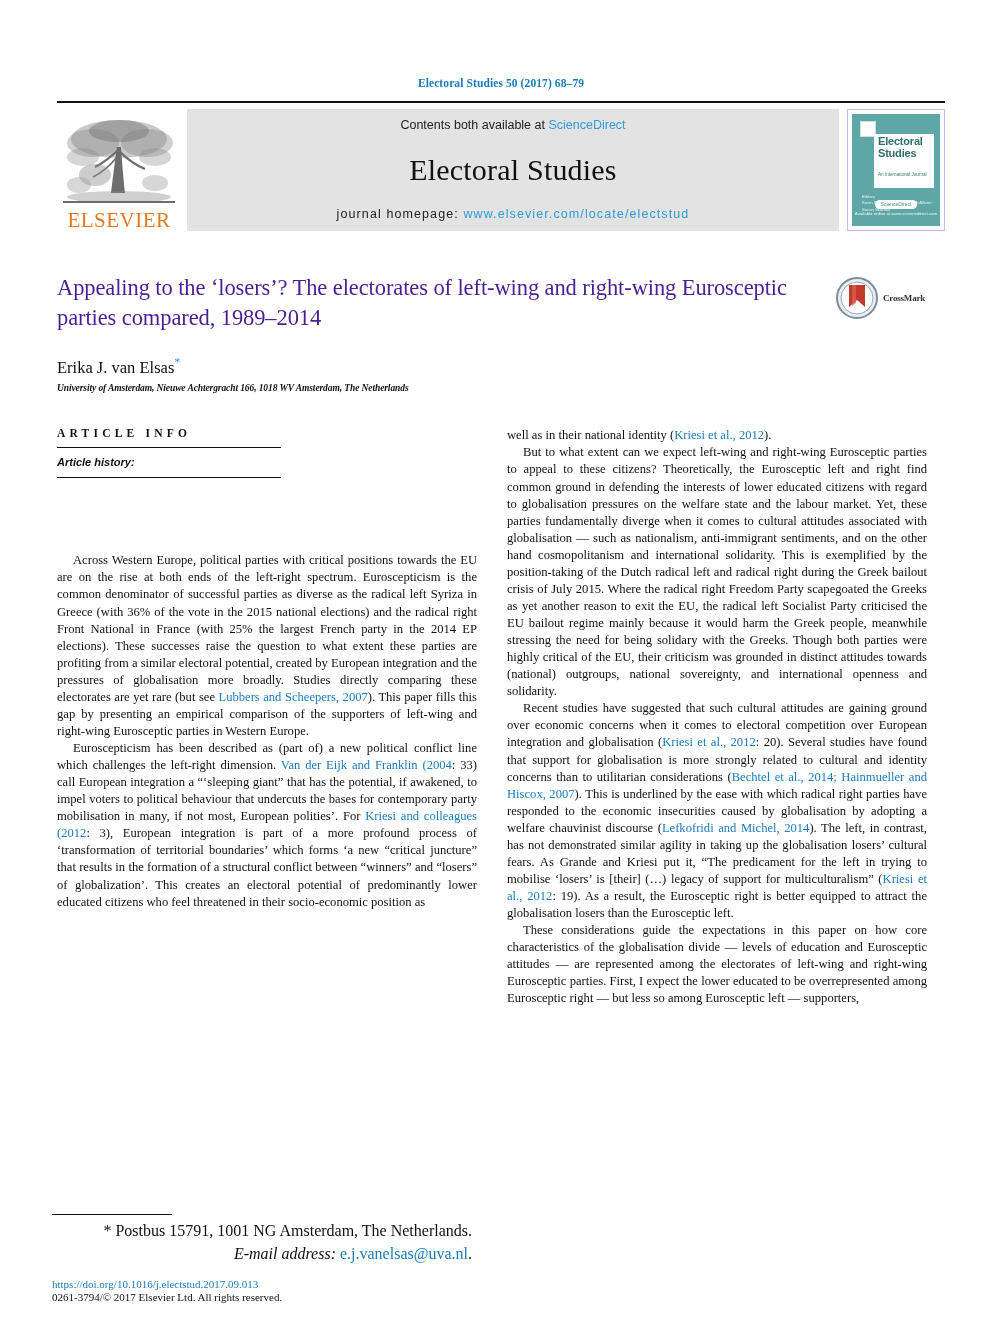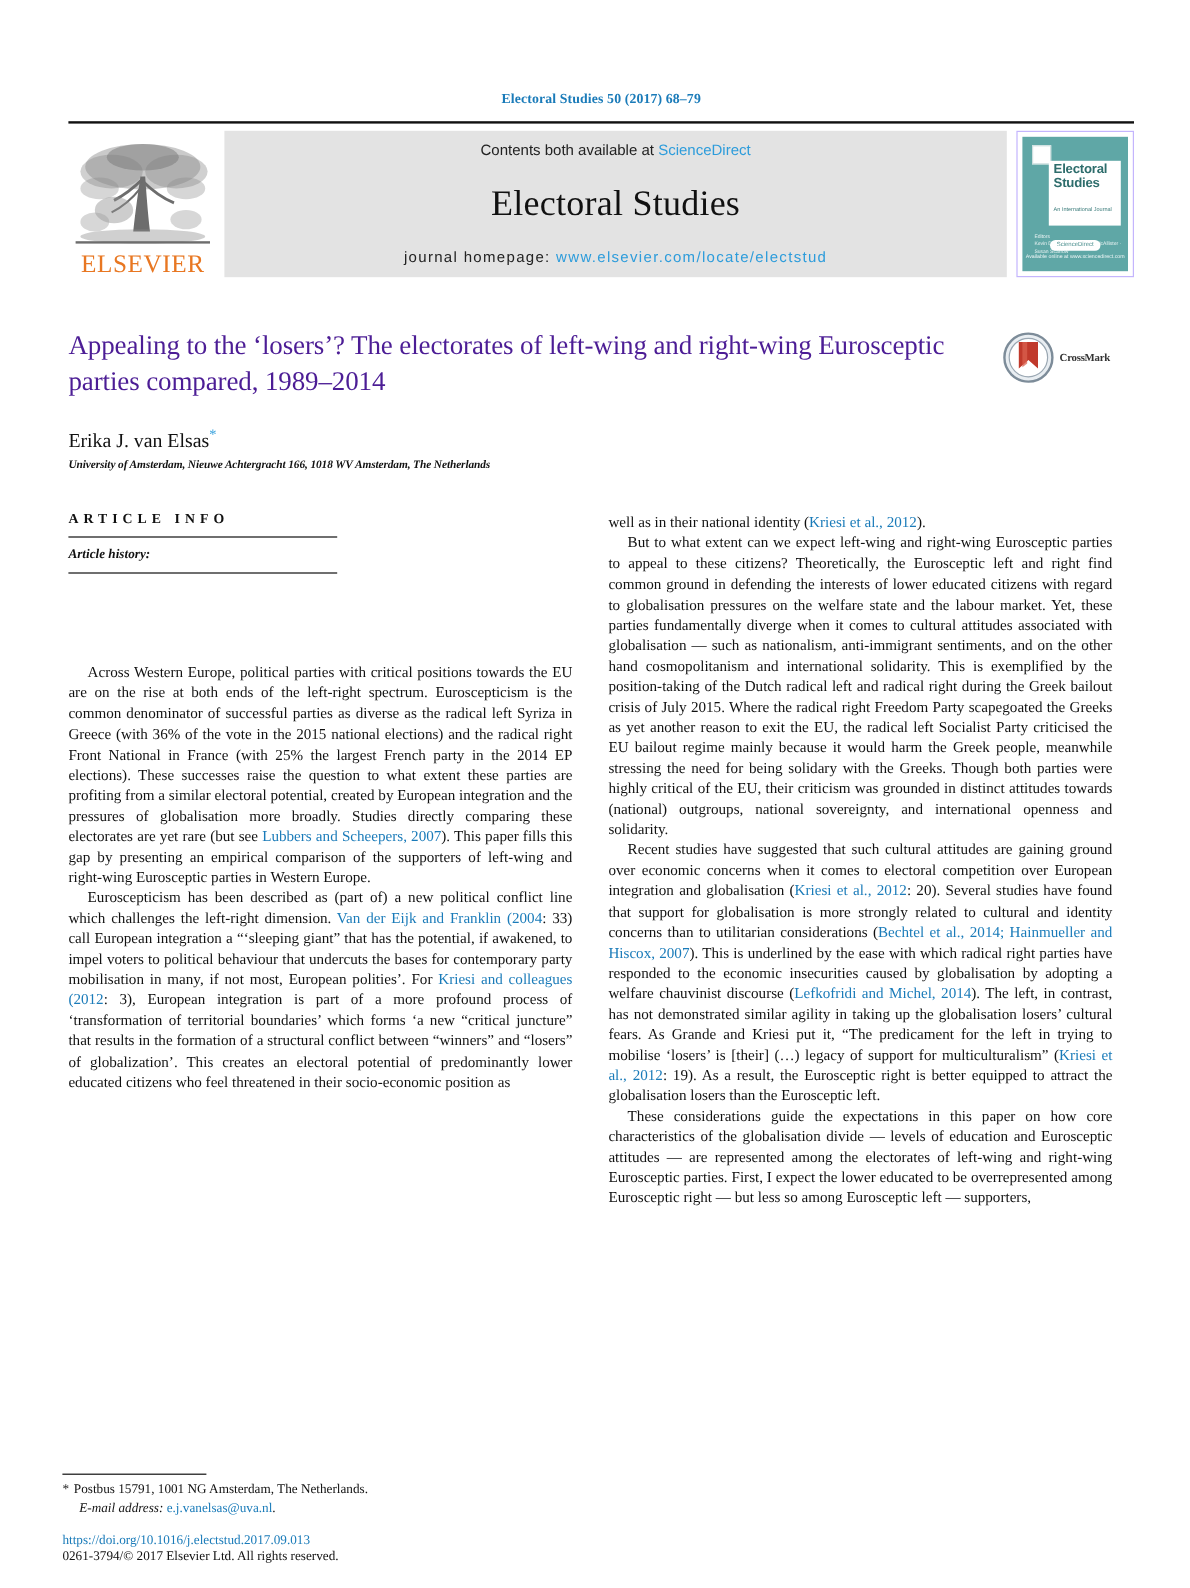--- a/index.html
+++ b/index.html
@@ -231,21 +231,21 @@
     letter-spacing: 4.2px;
     color: #111;
   }
   .rule {
     border-top: 1.4px solid #111;
     margin: 8px 0 8px 0;
     width: 224px;
   }
   .rule.bottom { margin-top: 9px; }
   .history-title {
-    font-family: Liberation Serif, serif;
+    font-family: Liberation Sans, sans-serif;
     font-style: italic;
     font-weight: bold;
     font-size: 11px;
     color: #111;
     margin-bottom: 1px;
   }
   .history-line {
     font-family: "Liberation Serif", serif;
     font-size: 11px;
     font-weight: bold;
@@ -286,25 +286,26 @@
     bottom: 30px;
     width: 420px;
   }
   .fn-rule {
     border-top: 1px solid #111;
     width: 120px;
     margin-bottom: 5px;
   }
   .fn-line {
     font-family: "Liberation Serif", serif;
-    font-size: 11px;
+    font-size: 16px;
     color: #111;
     line-height: 1.4;
     padding-left: 12px;
     text-indent: -12px;
+    text-align: right;
   }
   .fn-line .star { margin-right: 4px; }
   .fn-email-label { font-style: italic; }
   .fn-sub { padding-left: 14px; text-indent: 0; }
   .doi-line {
     font-family: "Liberation Serif", serif;
     font-size: 11px;
     color: #1a7bb9;
     margin-top: 13px;
   }

